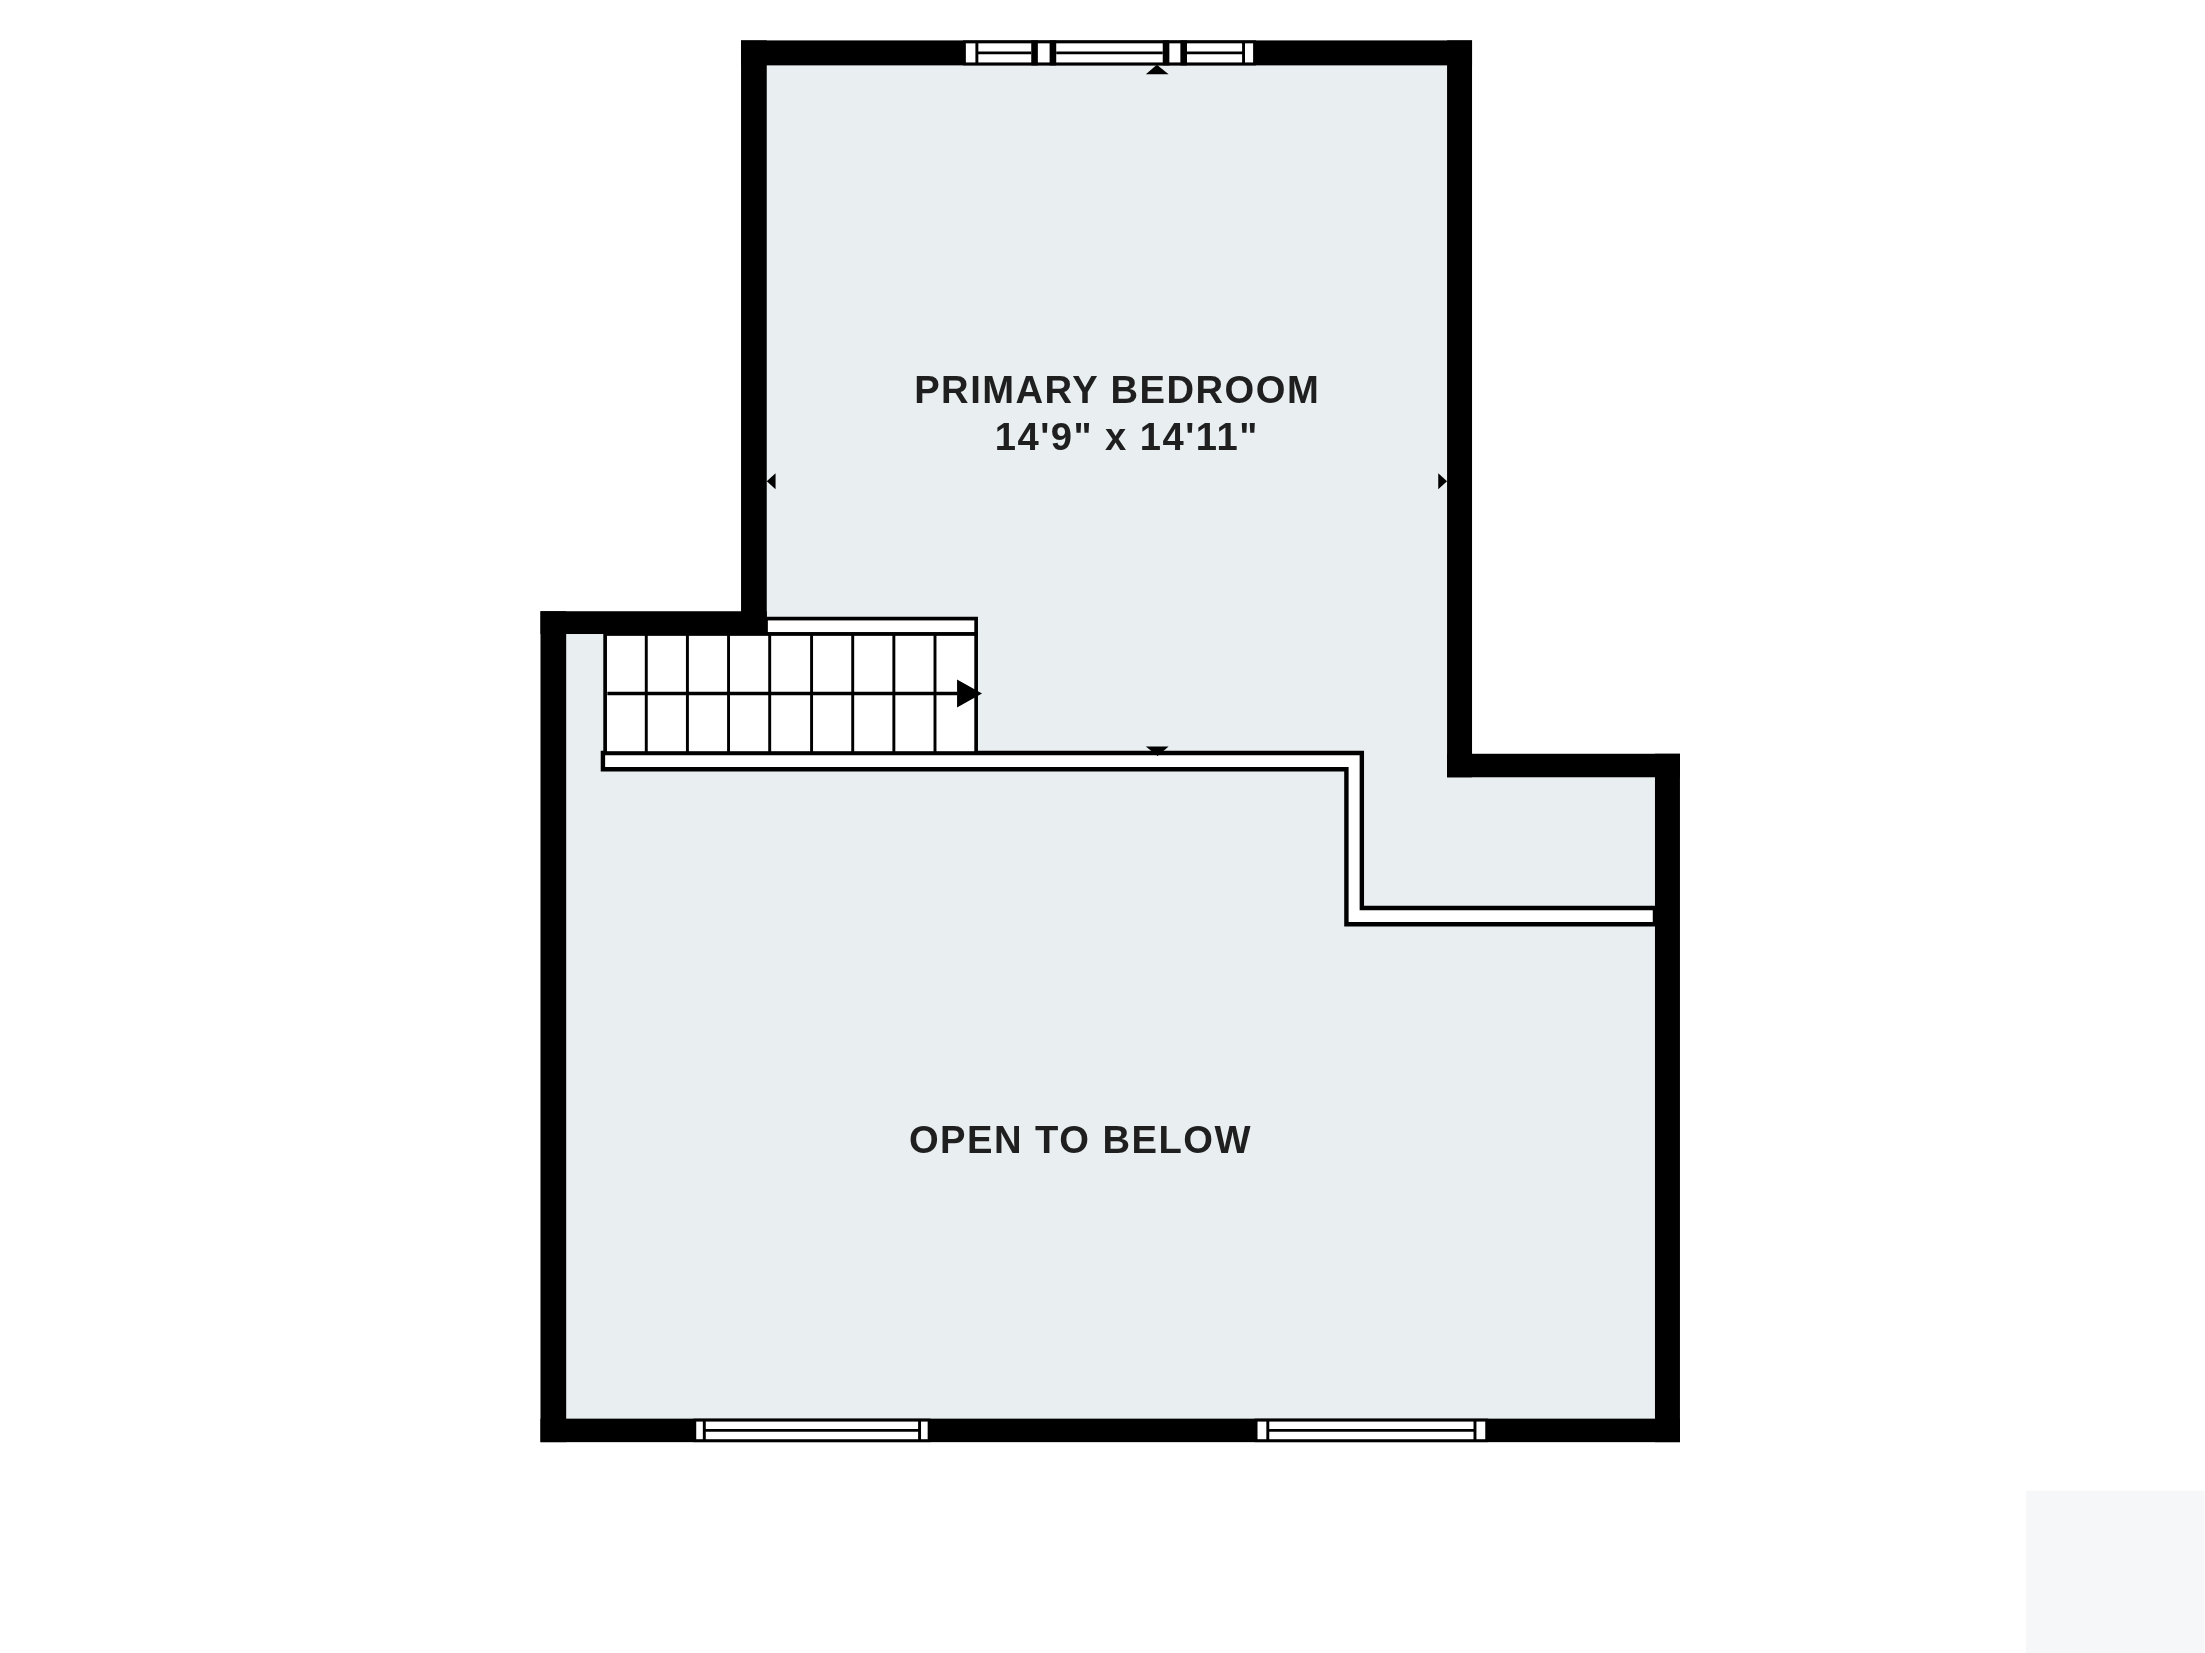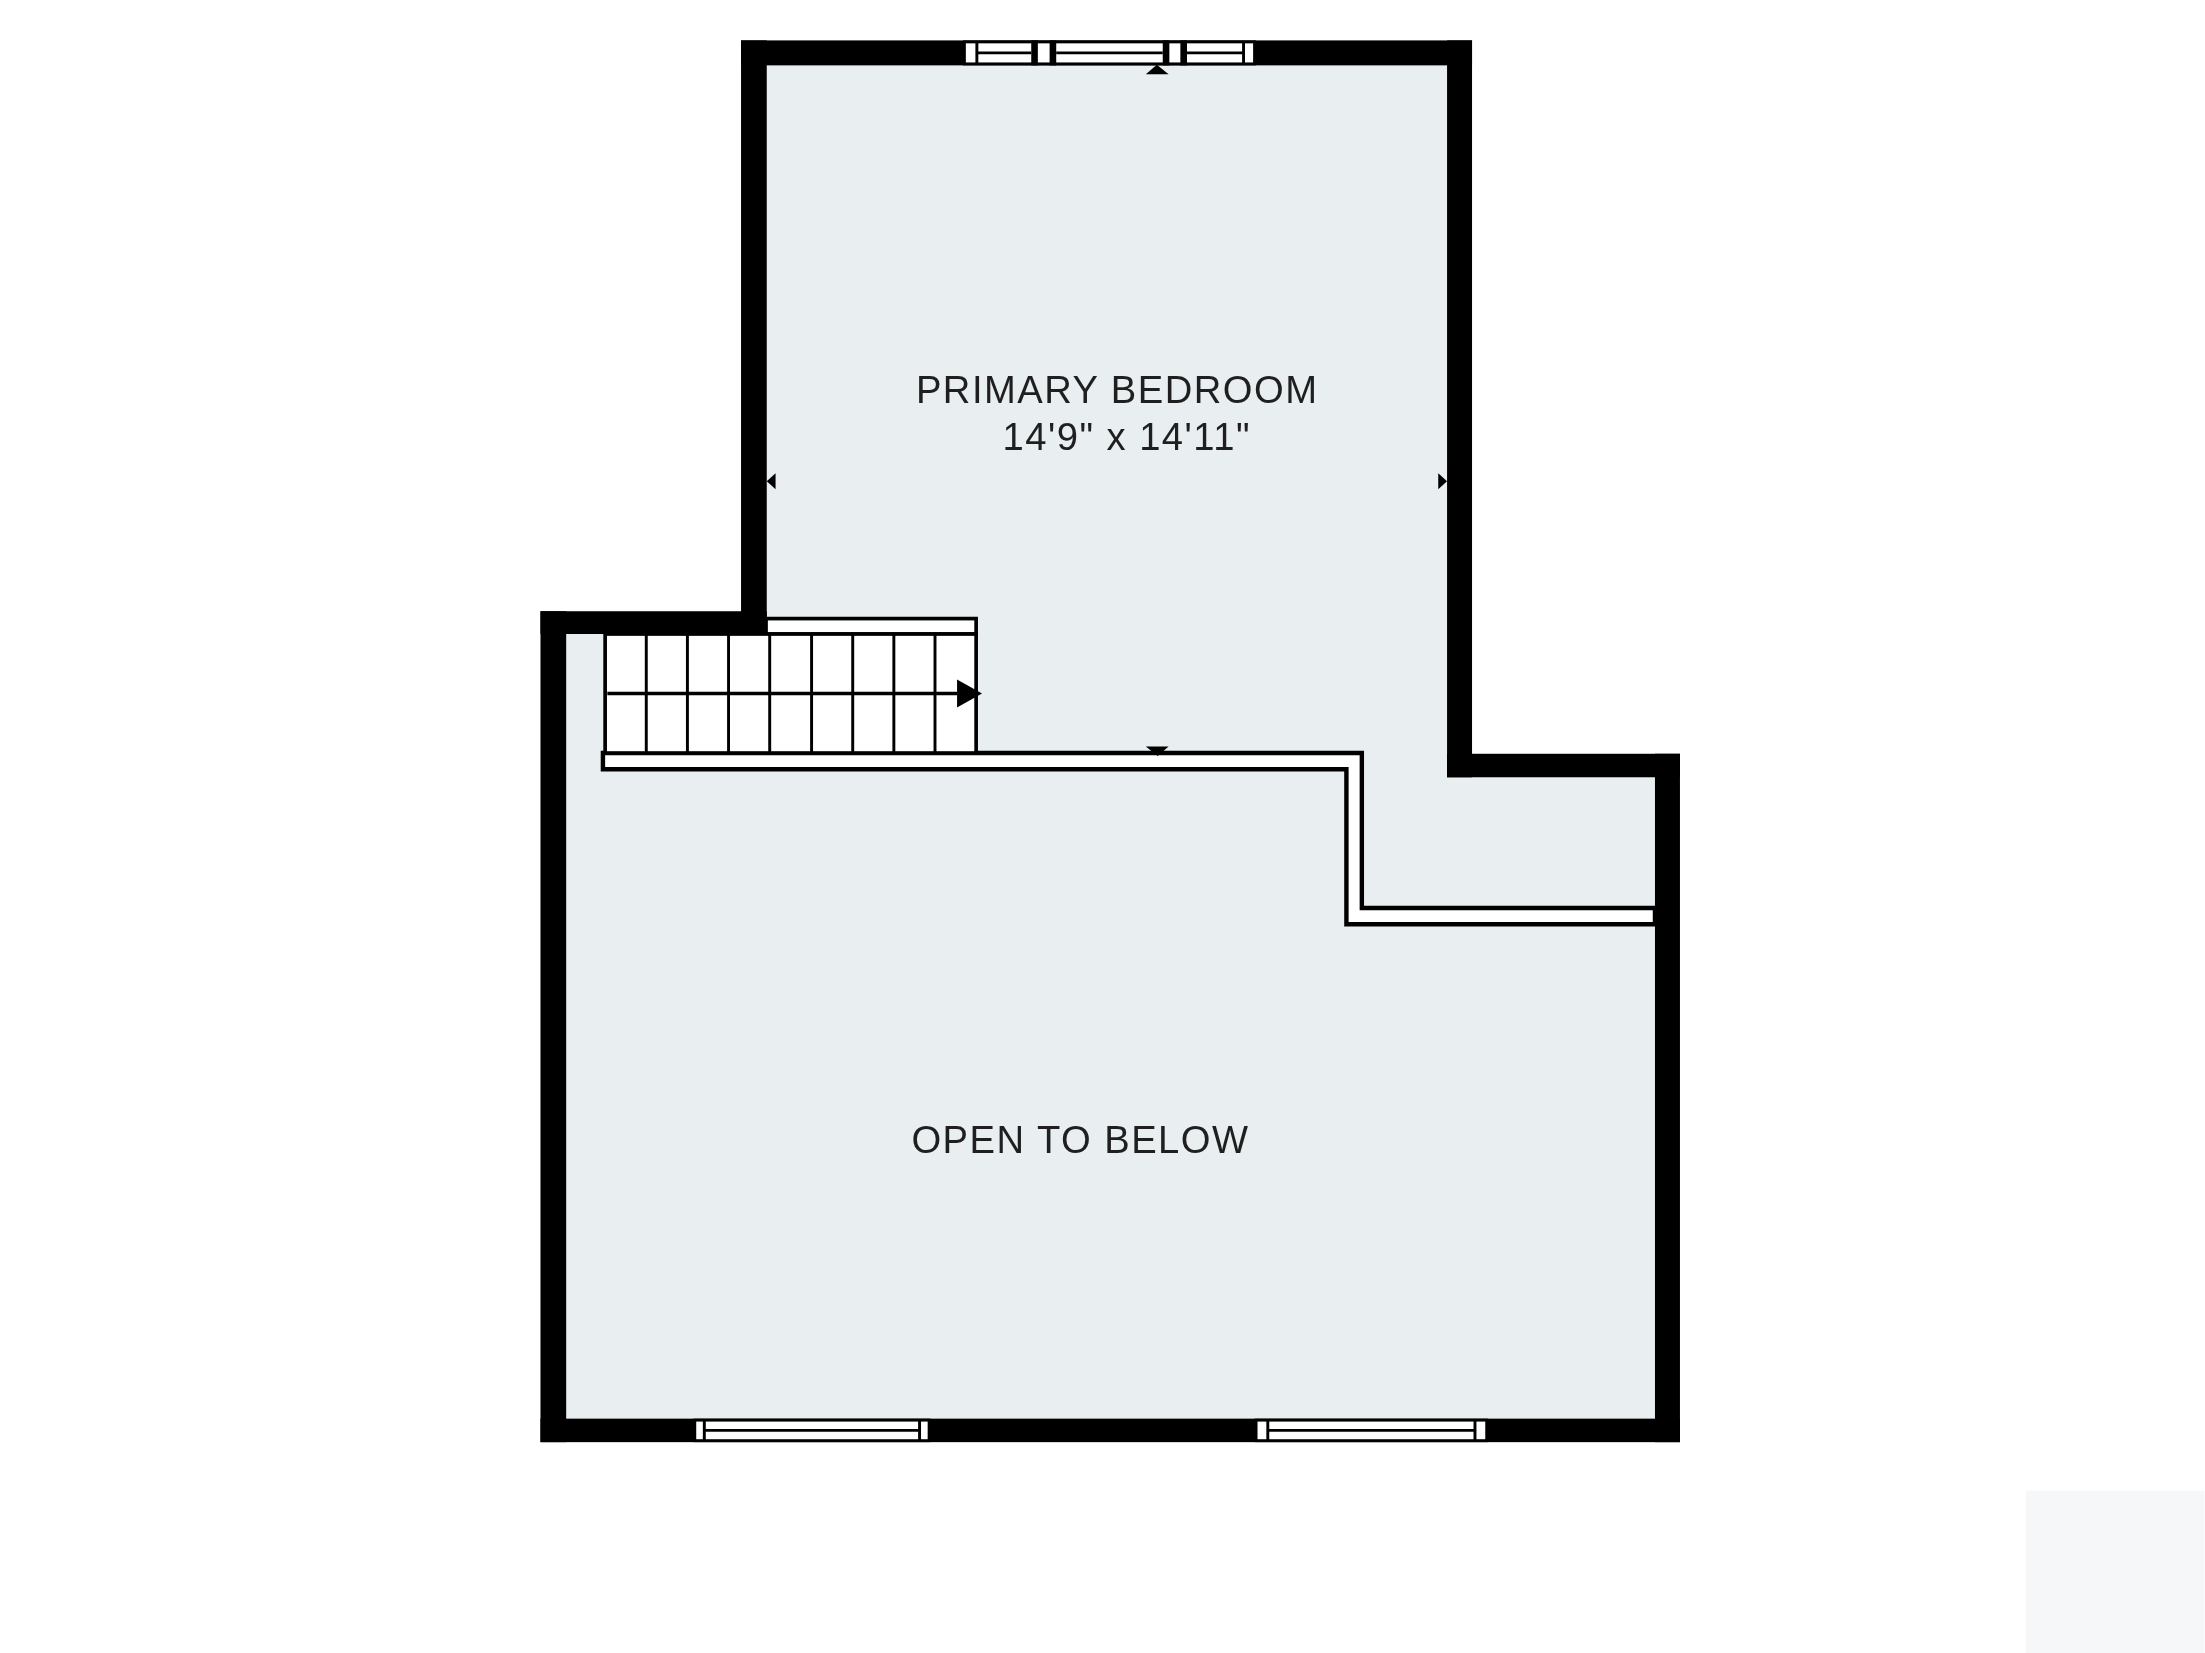--- a/index.html
+++ b/index.html
@@ -9,20 +9,21 @@
     height: 100%;
     background: var(--background, #ffffff);
     overflow: hidden;
   }
   .plan-wrap {
     width: 100vw;
     height: 100vh;
     display: flex;
     justify-content: center;
     background: var(--background, #ffffff);
+    font-weight: bold;
   }
   svg { display: block; width: 100vw; height: 100vh; }
 
   .wall   { fill: var(--wall, #000000); }
   .floor  { fill: var(--floor, #e9eef1); }
   .band   { fill: var(--paper, #ffffff); stroke: var(--wall, #000); stroke-width: 6; }
   .strip  { fill: var(--paper, #ffffff); stroke: var(--wall, #000); stroke-width: 5; }
   .tread-box { fill: var(--paper, #ffffff); stroke: var(--wall, #000); stroke-width: 5; }
   .thin   { stroke: var(--wall, #000); stroke-width: 4; fill: none; }
   .walkline { stroke: var(--wall, #000); stroke-width: 5; fill: none; }

